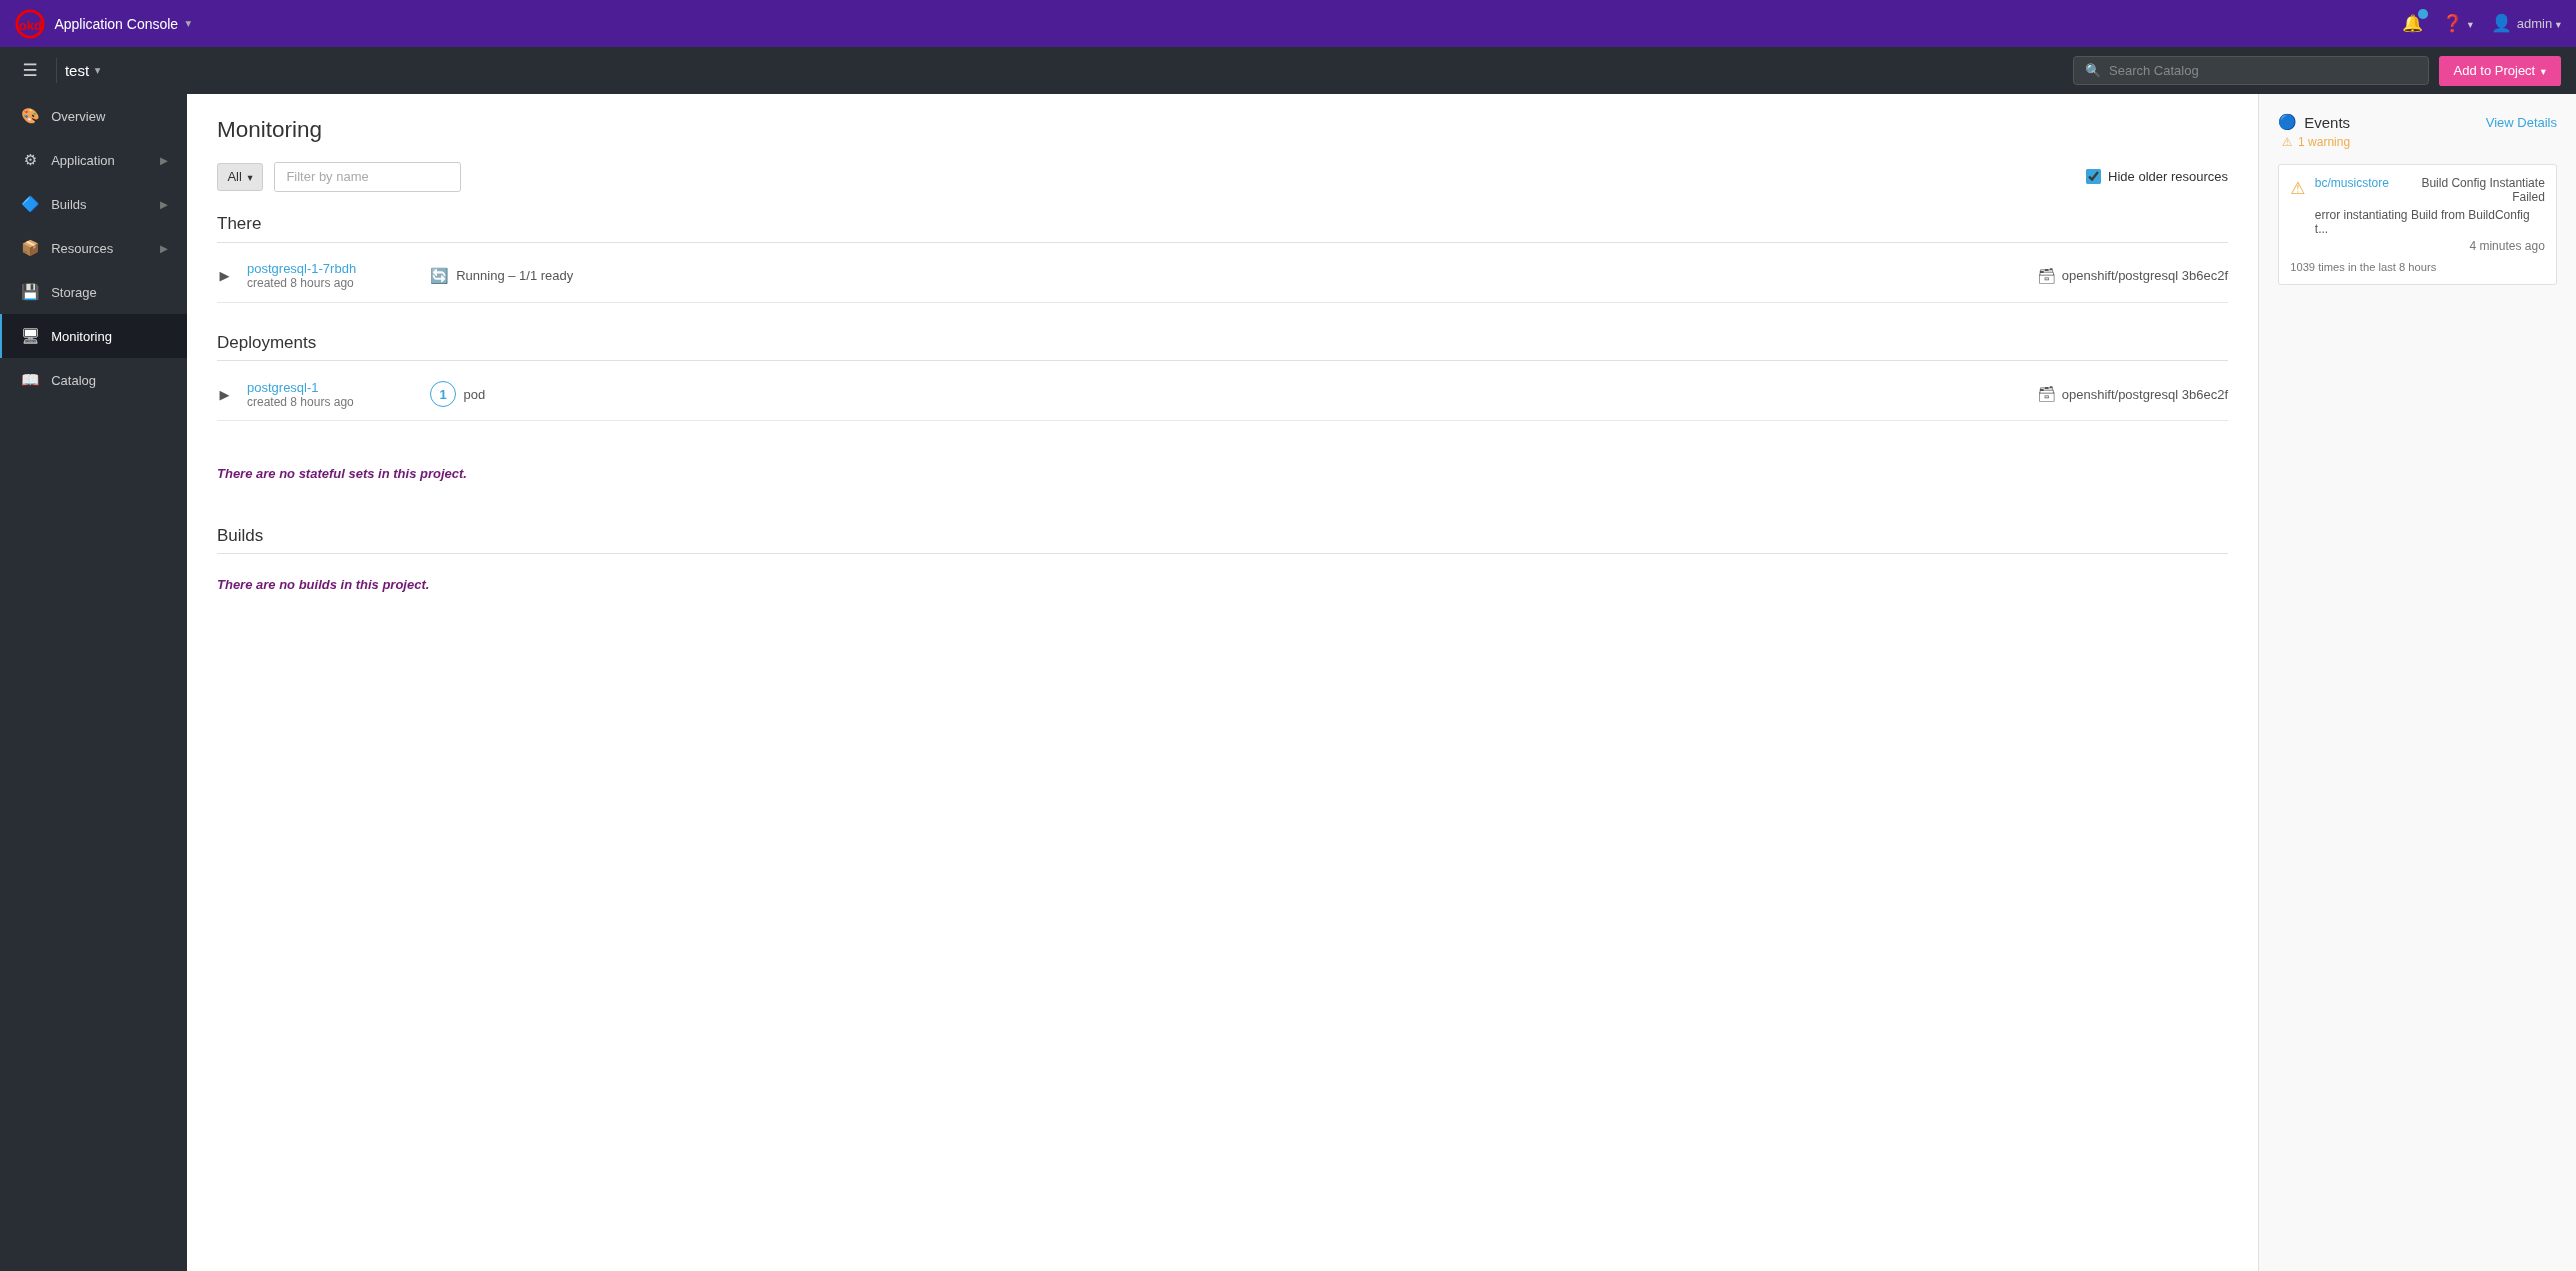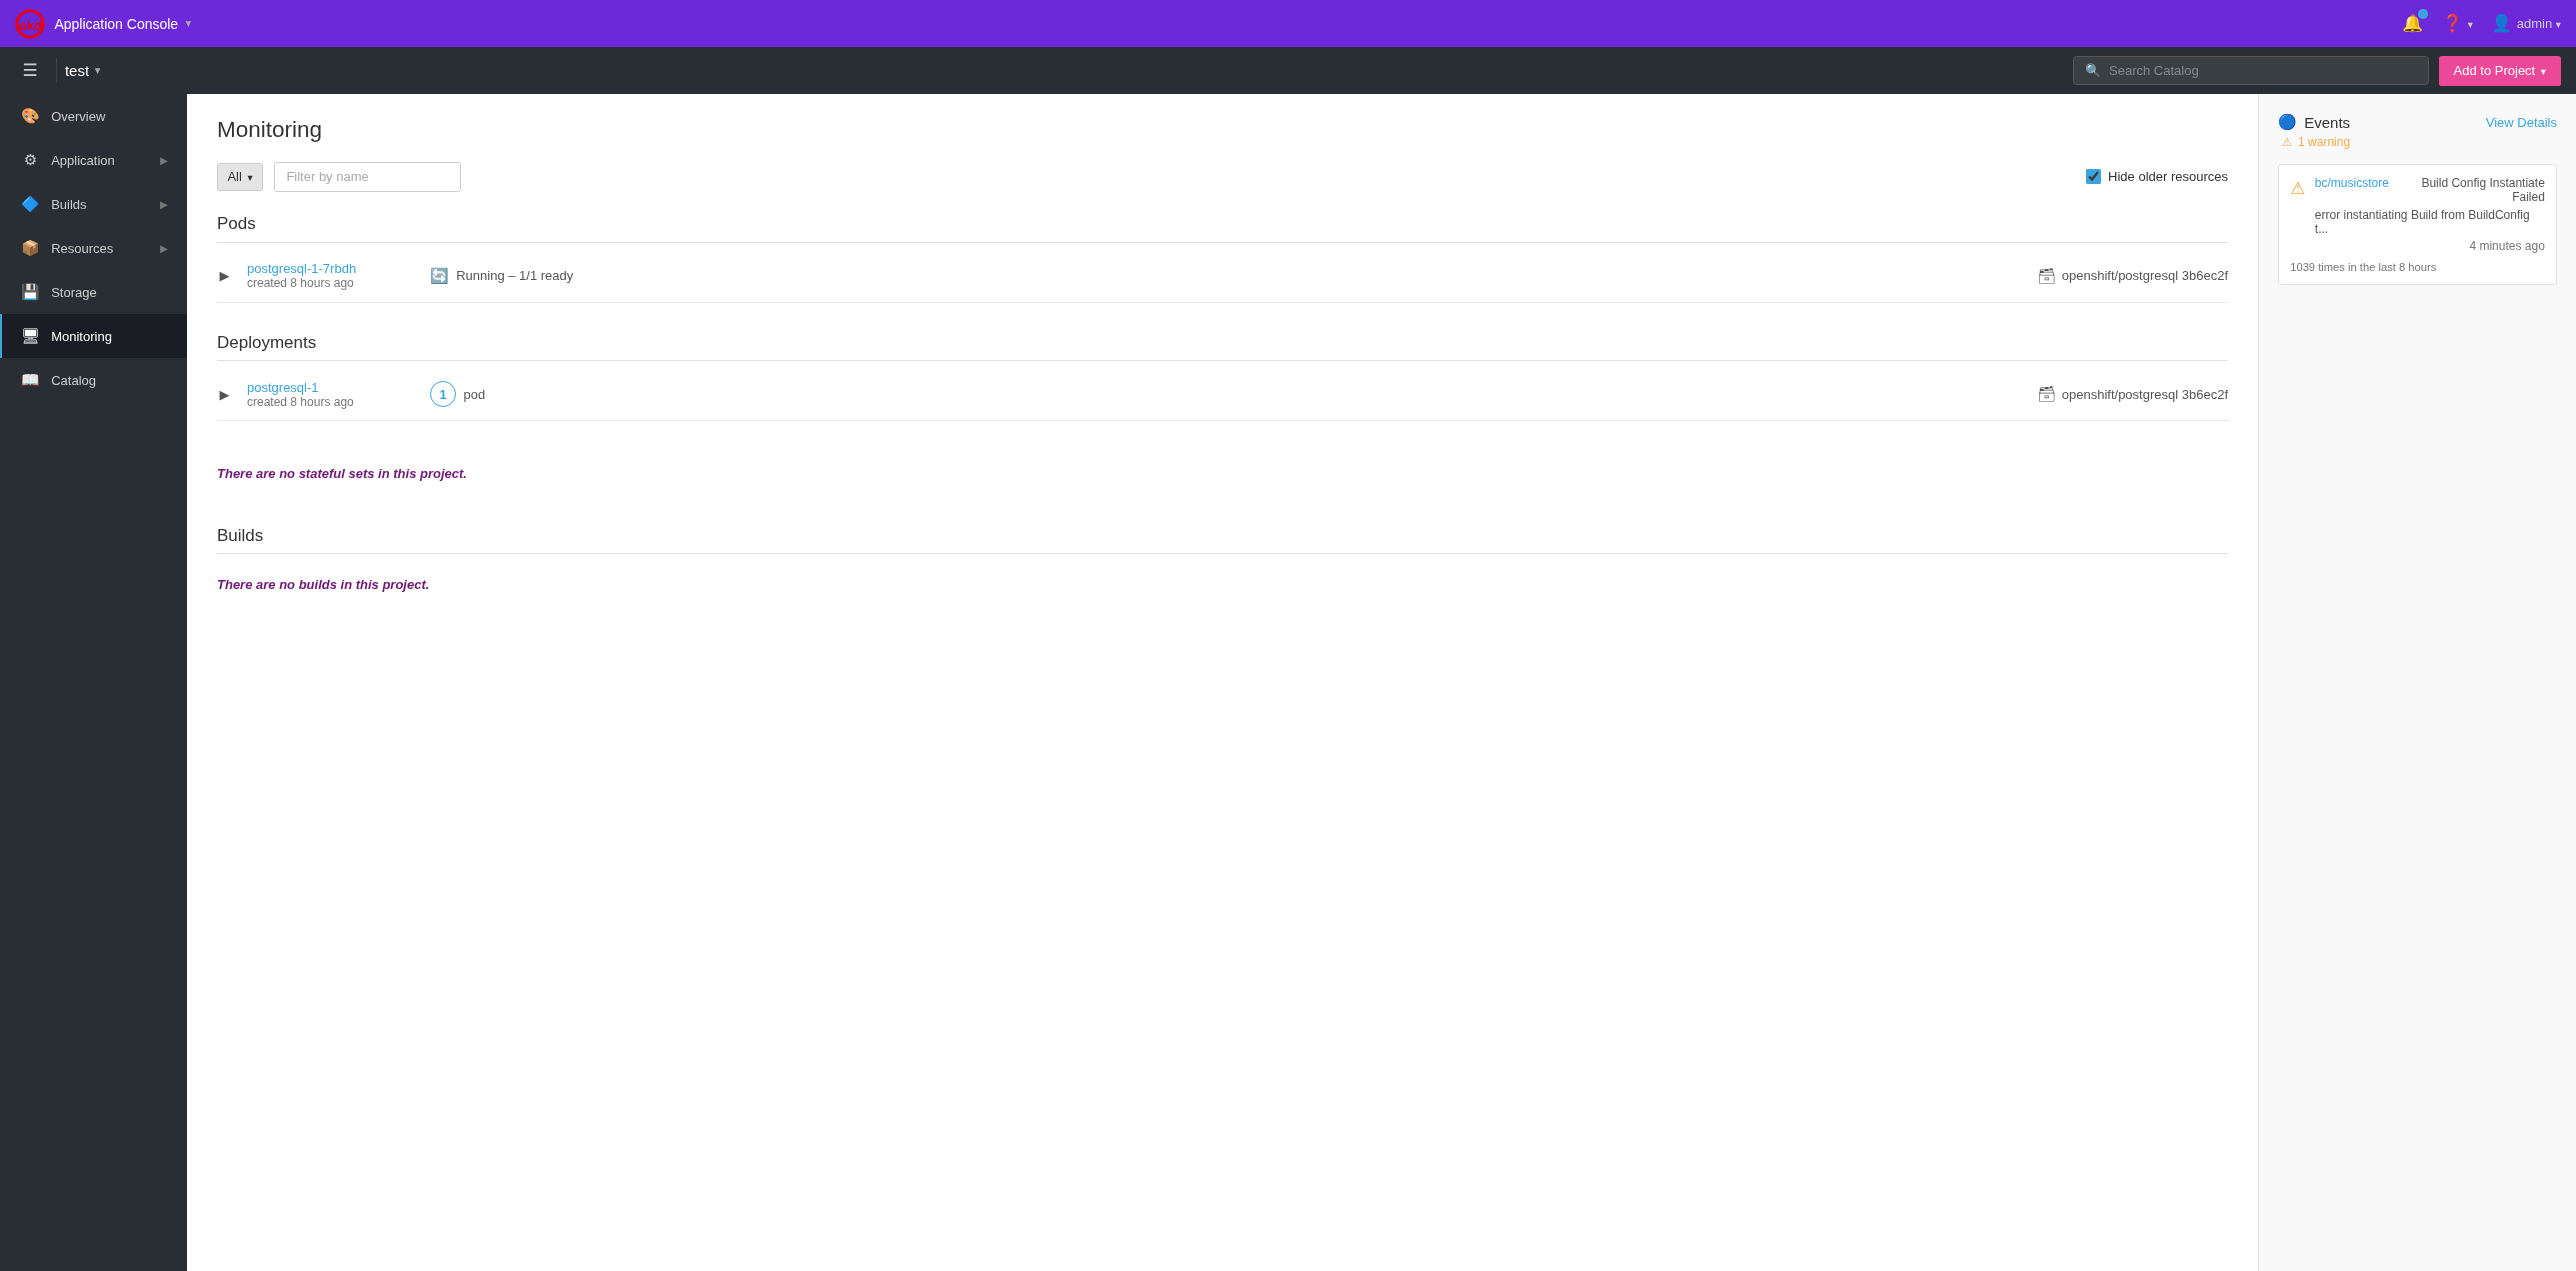--- a/index.html
+++ b/index.html
@@ -1,20 +1,20 @@
 <!DOCTYPE html>
 <html style="font-size:15px"><head>
   <meta charset="utf-8">
   <style>
     * { box-sizing: border-box; margin: 0; padding: 0; }
     body { font-family: 'Helvetica Neue', Arial, sans-serif; font-size: 13px; background: #f5f5f5; color: #333; display: flex; flex-direction: column; height: 100vh; overflow: hidden; }
 
     
     .navbar {
-      background: #6d28d9;
+      background: #4c1d95;
       height: 47px;
       display: flex;
       align-items: center;
       padding: 0 15px;
       flex-shrink: 0;
       z-index: 100;
       gap: 36px;
     }
     .navbar-brand {
       display: flex;
@@ -511,21 +511,21 @@
           <span style="font-size:10.3px;">▾</span>
         </div>
         <input class="filter-input" type="text" placeholder="Filter by name" style="">
         <div class="hide-older">
           <input type="checkbox" checked="" style="">
           <span>Hide older resources</span>
         </div>
       </div>
 
       <div class="section">
-        <h2 class="section-title">Pods</h2>
+        <h2 class="section-title">There</h2>
         <div class="resource-row">
           <span class="row-toggle">▶</span>
           <div style="min-width:168px;">
             <div class="resource-name">postgresql-1-7rbdh</div>
             <div class="resource-meta">created 8 hours ago</div>
           </div>
           <div class="resource-status">
             <span class="status-icon">🔄</span>
             <span>Running – 1/1 ready</span>
           </div>

